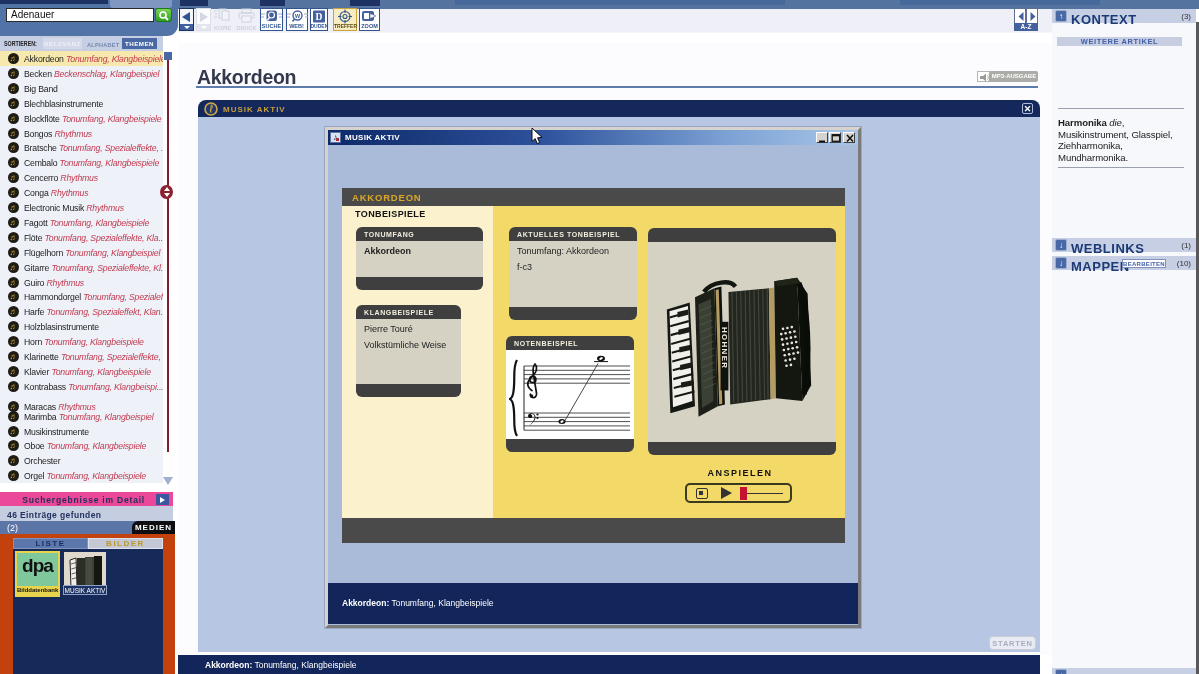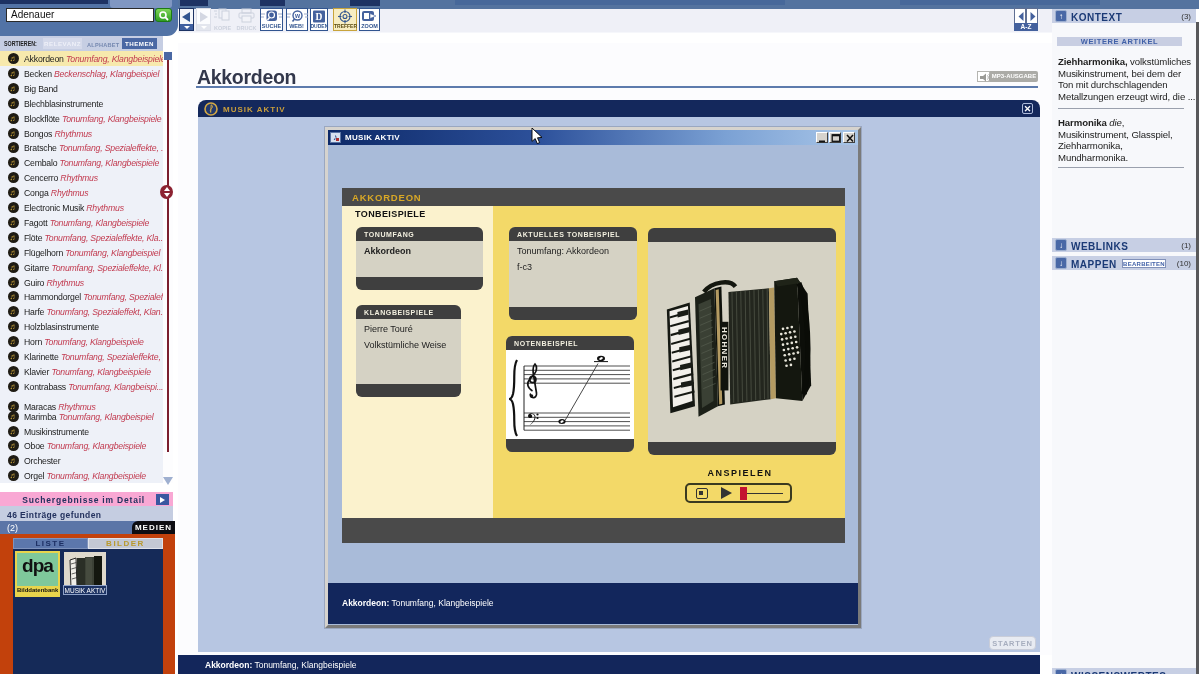--- a/index.html
+++ b/index.html
@@ -35,21 +35,21 @@
 
 #scr-top { left:163px; top:51px; width:10px; height:432px; background:#fdfdfe; }
 #scr-sq { left:164px; top:52px; width:8px; height:8px; background:#4a68a4; }
 #scr-line { left:166.5px; top:60px; width:2px; height:392px; background:#7c1f2e; }
 #scr-handle { left:160px; top:185px; width:13px; height:14px; background:#8c2231; border-radius:50%; }
 #scr-handle:before { content:""; position:absolute; left:3.5px; top:2px; border-left:3px solid transparent; border-right:3px solid transparent; border-bottom:4px solid #fff; }
 #scr-handle:after { content:""; position:absolute; left:3.5px; bottom:2px; border-left:3px solid transparent; border-right:3px solid transparent; border-top:4px solid #fff; }
 #scr-down { left:163px; top:477px; width:0; height:0; border-left:5px solid transparent; border-right:5px solid transparent; border-top:8px solid #9fb0d0; }
 
 
-#suchbar { left:0; top:492px; width:173px; height:14px; background:#f9a8d4;padding-left:32px; }
+#suchbar { left:0; top:492px; width:173px; height:14px; background:#ec4899;padding-left:32px; }
 #suchbar .t { position:absolute; right:28px; top:3px; font-size:8.5px; font-weight:bold; color:#23315e; letter-spacing:0.8px; }
 #suchbtn { position:absolute; left:156px; top:2px; width:13px; height:11px; background:#3a57a0; }
 #suchbtn:after { content:""; position:absolute; left:4px; top:2.5px; border-top:3px solid transparent; border-bottom:3px solid transparent; border-left:5px solid #fff; }
 #eintr { left:0; top:506px; width:173px; height:15px; background:#c5cde1; font-size:8.5px; font-weight:bold; color:#23315e; letter-spacing:0.4px; }
 #eintr span { position:absolute; left:7px; top:4px; }
 
 
 #medienbar { left:0; top:521px; width:175px; height:13px; background:#5b75a7; color:#fff; }
 #medienbar .n { position:absolute; left:7px; top:2px; font-size:9px; }
 #medienbox { position:absolute; left:132px; top:0px; width:43px; height:13px; background:#0d0d12; border-radius:6px 0 0 0; color:#fff; font-size:8px; font-weight:bold; letter-spacing:1px; text-align:center; line-height:13px; }
@@ -126,21 +126,21 @@
 
 
 #bstrip { left:178px; top:655px; width:862px; height:19px; background:#13265b; color:#fff; font-size:8.5px; }
 #bstrip span { position:absolute; left:27px; top:5px; }
 
 
 #sidebar { left:1052px; top:9px; width:144px; height:665px; background:#f7f8fb; overflow:hidden; }
 #edge { left:1196px; top:22px; width:3px; height:652px; background:#58585a; }
 .sbar { position:absolute; left:0; width:144px; height:14px; background:#c7cfe4; }
 .sbar .ic { position:absolute; left:3px; top:1px; width:12px; height:12px; background:#4968a6; border:1px solid #9dafd0; border-radius:2px; color:#fff; font-size:8px; font-weight:bold; text-align:center; line-height:11px; }
-.sbar .t { position:absolute; left:19px; top:3px; font-size:10px; font-weight:bold; color:#1b3a76; letter-spacing:0.5px; }
+.sbar .t { position:absolute; left:19px; top:3px; font-size:13px; font-weight:bold; color:#1b3a76; letter-spacing:0.5px; }
 .sbar .n { position:absolute; right:5px; top:3px; font-size:8px; color:#333; }
 #weitere { position:absolute; left:5px; top:28px; width:125px; height:9px; background:#c8cee2; color:#4161a8; font-size:7.5px; font-weight:bold; text-align:center; line-height:9px; letter-spacing:0.6px; }
 .para { position:absolute; left:6px; width:138px; font-size:9.6px; line-height:11.6px; color:#222; white-space:nowrap; letter-spacing:-0.1px; }
 .sep { position:absolute; left:6px; width:126px; height:1px; background:#9aa0ad; }
 #bearb { position:absolute; left:70px; top:2.5px; width:44px; height:9px; background:#fff; border:1px solid #8090b8; color:#4161a8; font-size:6px; font-weight:bold; text-align:center; line-height:9px; letter-spacing:0.3px; }
 </style>
 </head>
 <body>
 <div id="stage">
   <div class="abs" id="topstrip"></div>
@@ -704,21 +704,20 @@
       <span><b>Akkordeon:</b> Tonumfang, Klangbeispiele</span>
     </div>
 
   <div class="abs" id="sidebar">
     <div class="sbar" style="top:0px;">
         <span class="ic">↑</span>
         <span class="t">KONTEXT</span>
         <span class="n">(3)</span>
       </div>
     <div id="weitere">WEITERE ARTIKEL</div>
-    <div class="para" style="top:47px;"><b>Ziehharmonika,</b> volkstümliches<br>Musikinstrument, bei dem der<br>Ton mit durchschlagenden<br>Metallzungen erzeugt wird, die ...</div>
     <div class="sep" style="top:99px;"></div>
     <div class="para" style="top:108px;"><b>Harmonika</b> <i>die</i>,<br>Musikinstrument, Glasspiel,<br>Ziehharmonika,<br>Mundharmonika.</div>
     <div class="sep" style="top:158px;"></div>
     <div class="sbar" style="top:229px;">
         <span class="ic">↓</span>
         <span class="t">WEBLINKS</span>
         <span class="n">(1)</span>
       </div>
     <div class="sbar" style="top:247px;">
         <span class="ic">↓</span>

